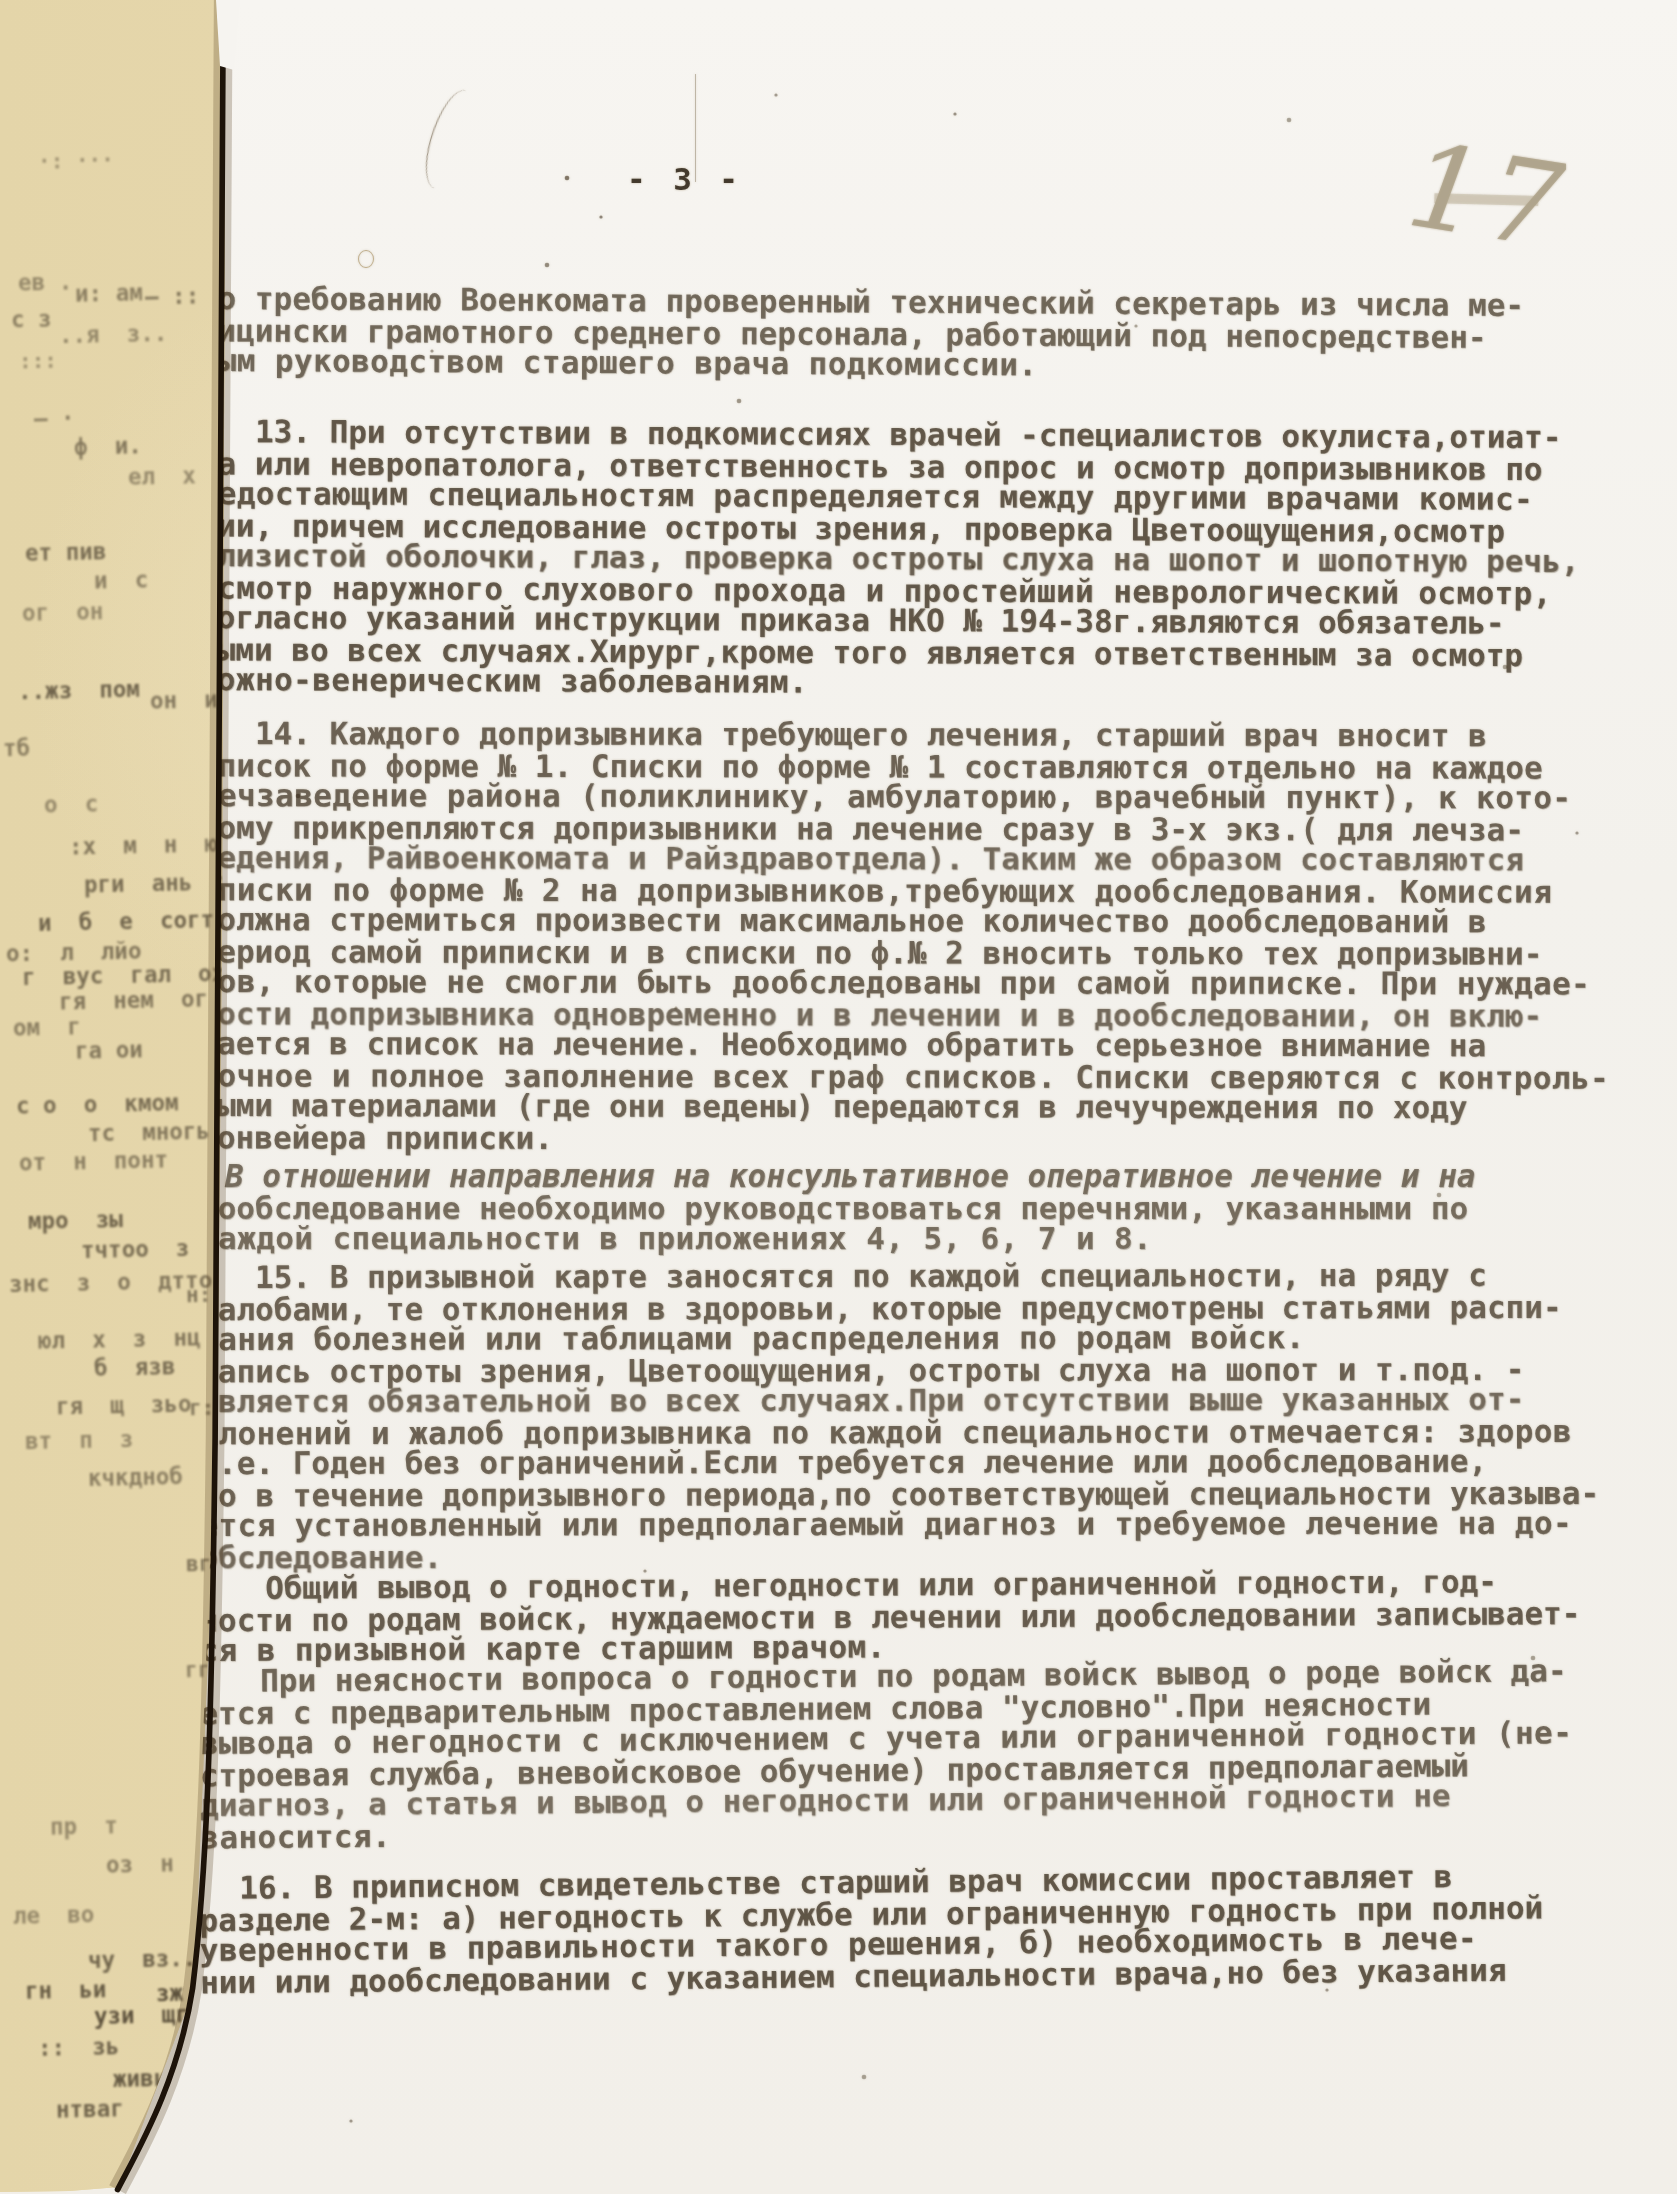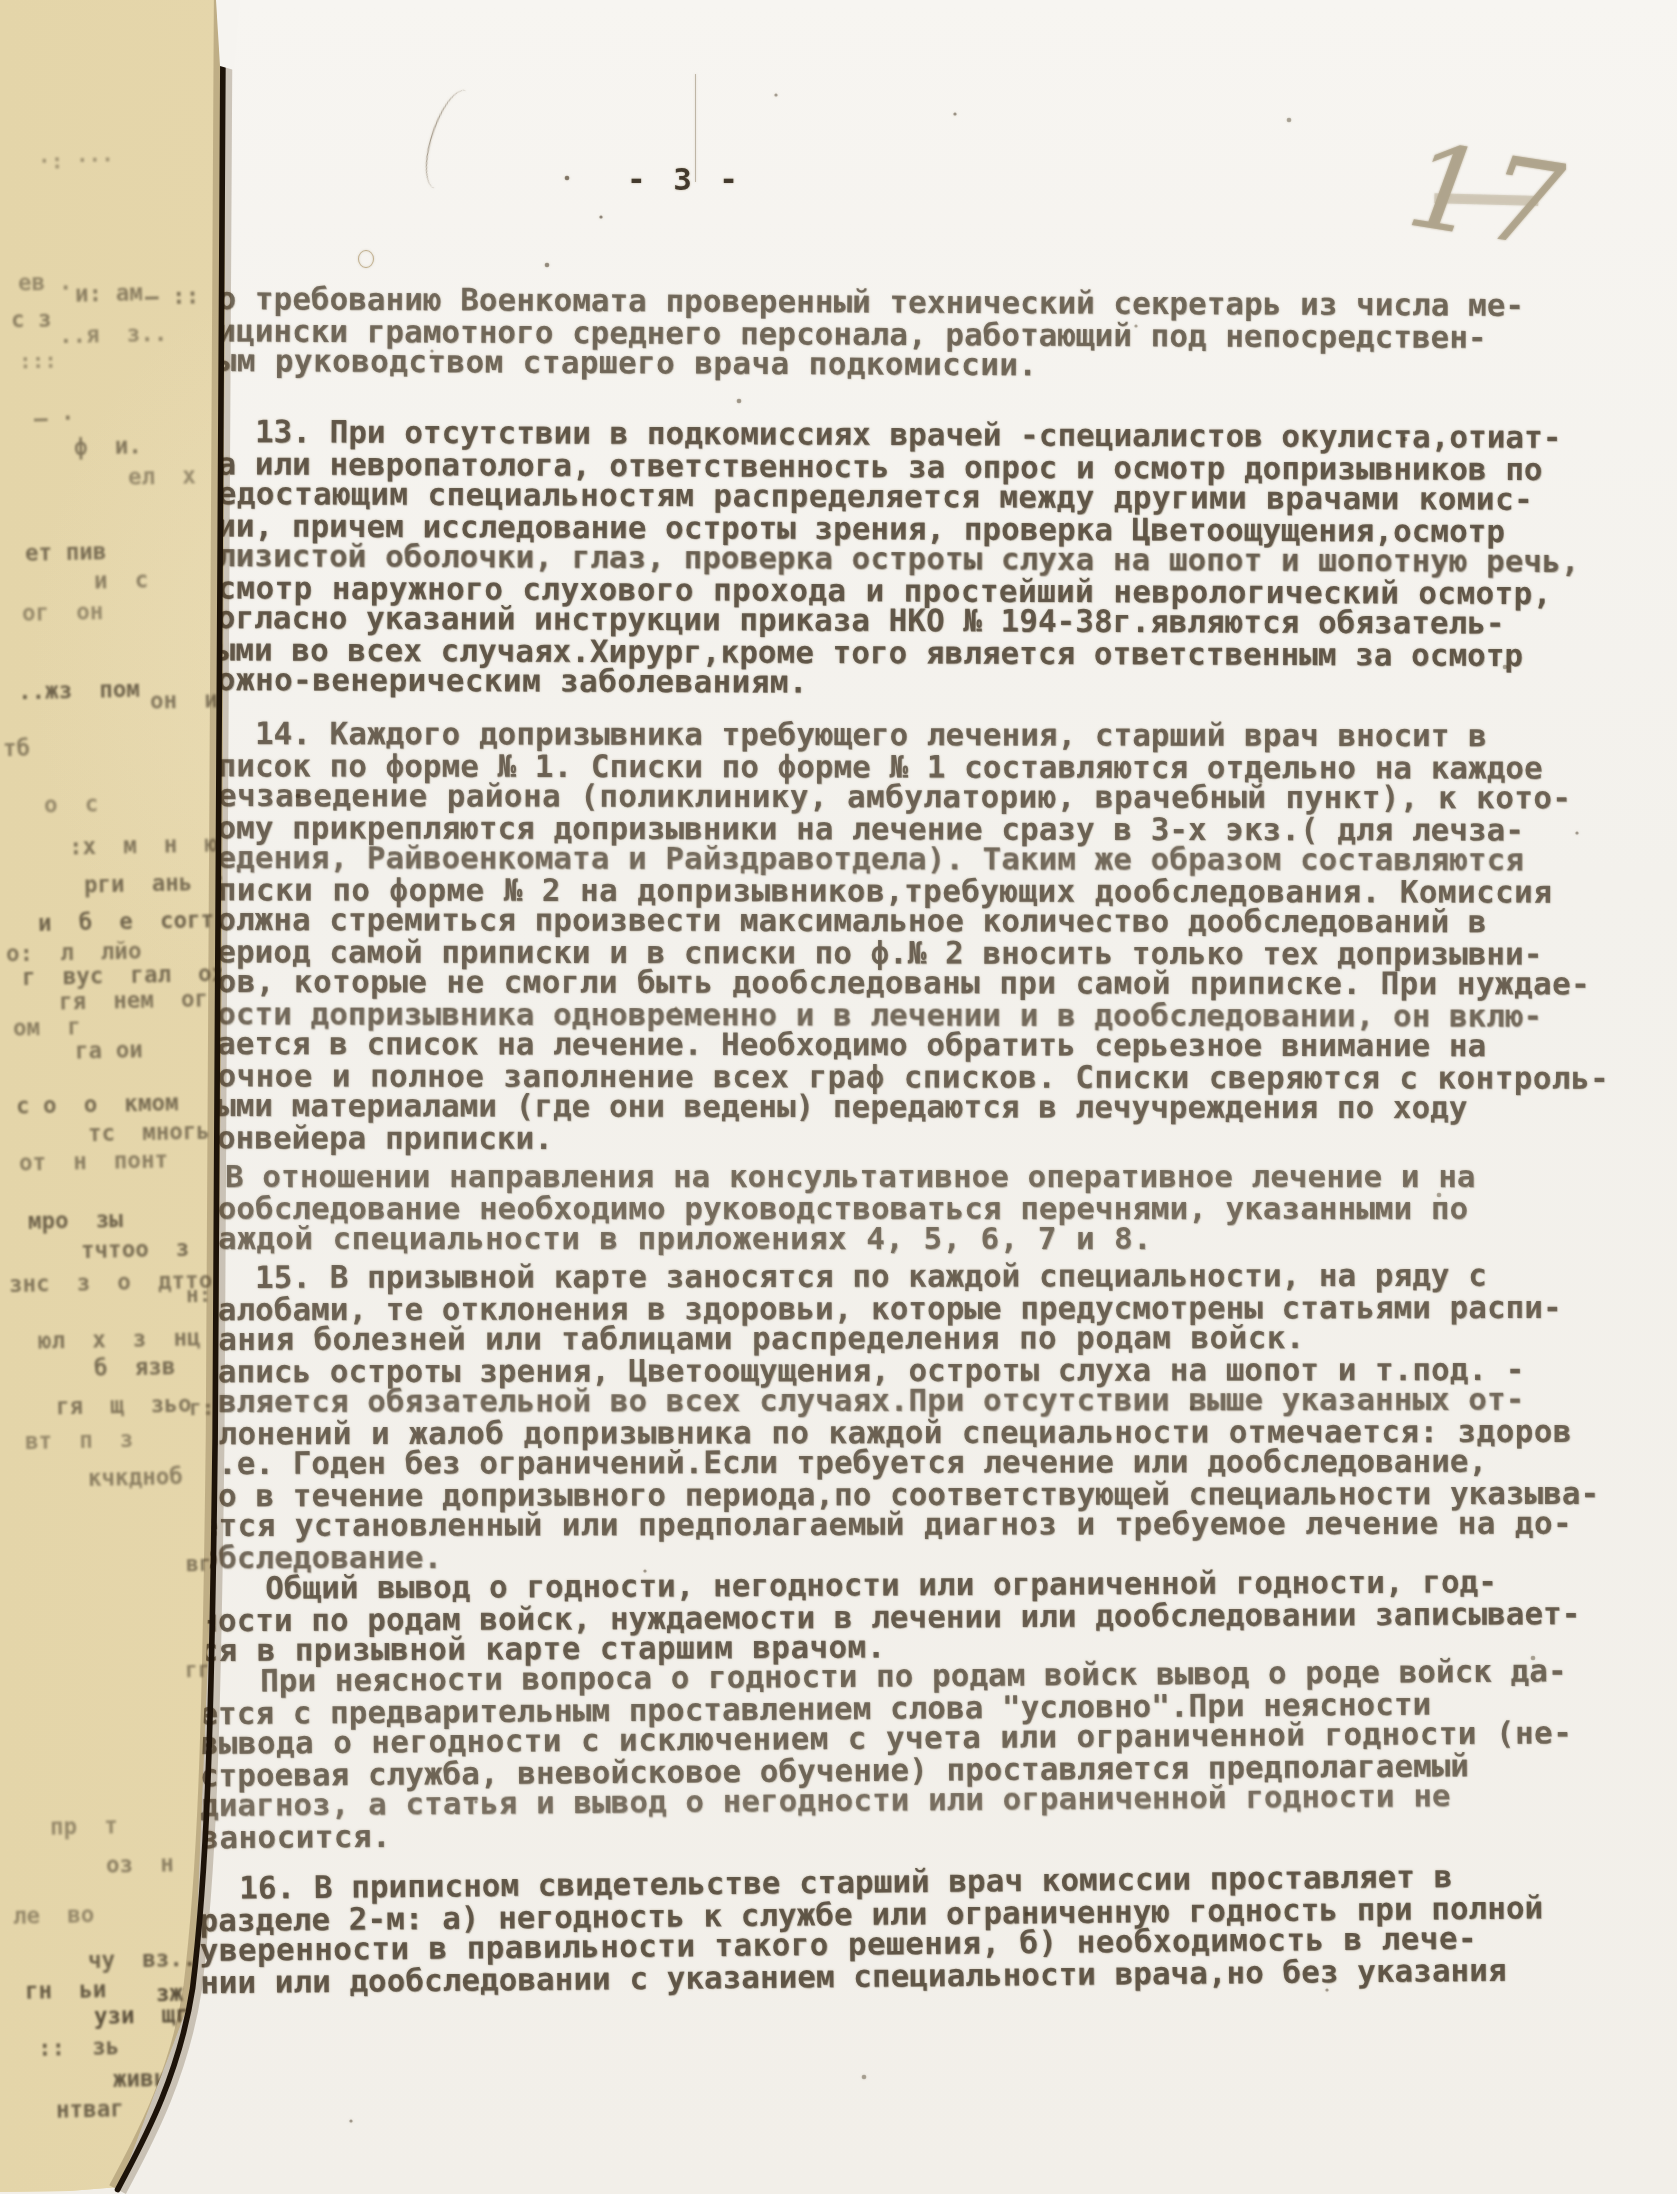--- a/index.html
+++ b/index.html
@@ -196,21 +196,21 @@
           <div class="tline">должна стремиться произвести максимальное количество дообследований в</div>
           <div class="tline">период самой приписки и в списки по ф.№ 2 вносить только тех допризывни-</div>
           <div class="tline">ков, которые не смогли быть дообследованы при самой приписке. При нуждае-</div>
           <div class="tline">мости допризывника одновременно и в лечении и в дообследовании, он вклю-</div>
           <div class="tline">чается в список на лечение. Необходимо обратить серьезное внимание на</div>
           <div class="tline">точное и полное заполнение всех граф списков. Списки сверяются с контроль-</div>
           <div class="tline">ными материалами (где они ведены) передаются в лечучреждения по ходу</div>
           <div class="tline">конвейера приписки.</div>
         </div>
         <div class="para" style="top: 1161px; transform: rotate(0deg); opacity: 0.55;">
-          <div class="tline" style="padding-left: 26px;">В отношении направления на консультативное оперативное лечение и на</div>
+          <div class="tline" style="padding-left: 26px; font-style: italic;">В отношении направления на консультативное оперативное лечение и на</div>
           <div class="tline">дообследование необходимо руководствоваться перечнями, указанными по</div>
           <div class="tline">каждой специальности в приложениях 4, 5, 6, 7 и 8.</div>
         </div>
         <div class="para" style="top: 1262px; transform: rotate(-0.1deg); opacity: 0.6;">
           <div class="tline" style="padding-left: 56px;">15. В призывной карте заносятся по каждой специальности, на ряду с</div>
           <div class="tline">жалобами, те отклонения в здоровьи, которые предусмотрены статьями распи-</div>
           <div class="tline">сания болезней или таблицами распределения по родам войск.</div>
           <div class="tline">Запись остроты зрения, Цветоощущения, остроты слуха на шопот и т.под. -</div>
           <div class="tline">является обязательной во всех случаях.При отсутствии выше указанных от-</div>
           <div class="tline">клонений и жалоб допризывника по каждой специальности отмечается: здоров</div>

